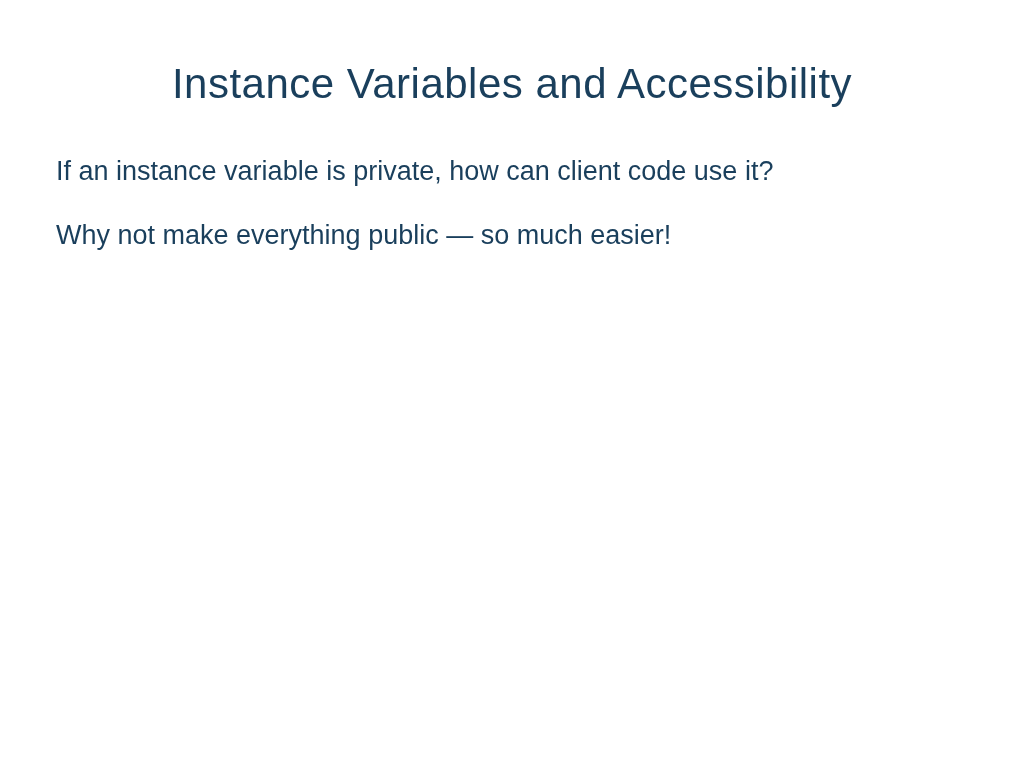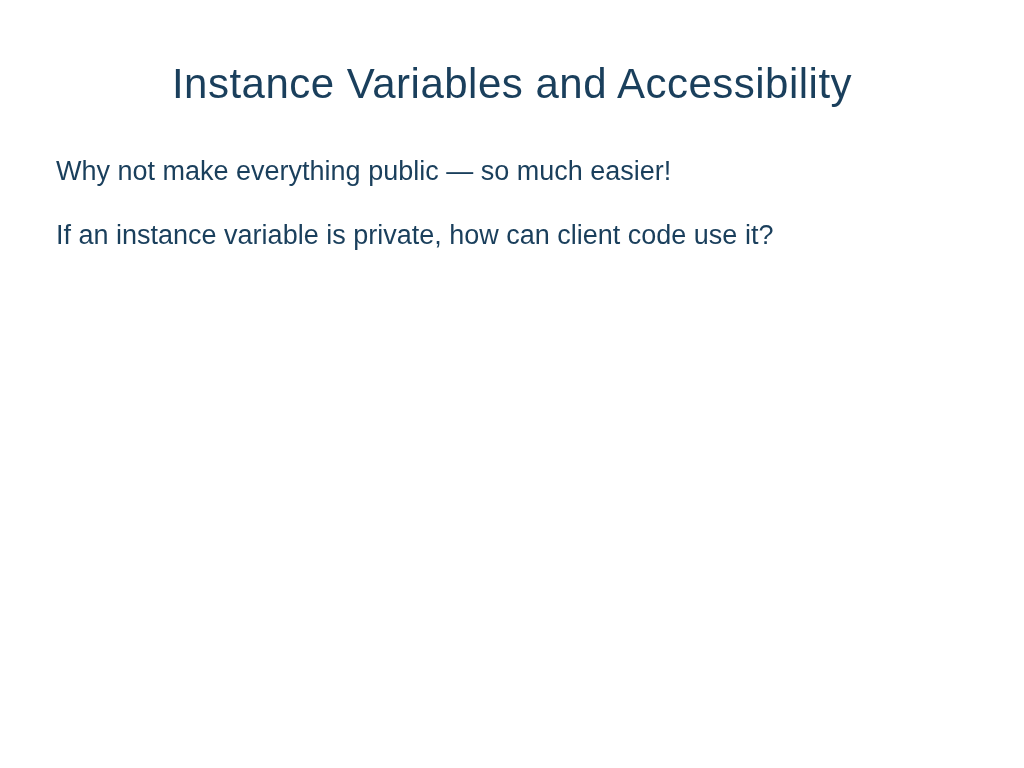--- a/index.html
+++ b/index.html
@@ -36,15 +36,15 @@
       margin-bottom: 28px;
       padding-left: 8px;
       text-indent: 18px;
     }
   </style>
 </head>
 <body>
 
 <div class="slide">
   <h1 class="title">Instance Variables and Accessibility</h1>
+  <p class="body-text">If an instance variable is private, how can client code use it?</p>
   <p class="body-text">Why not make everything public — so much easier!</p>
-  <p class="body-text">If an instance variable is private, how can client code use it?</p>
 </div>
 
 </body></html>

